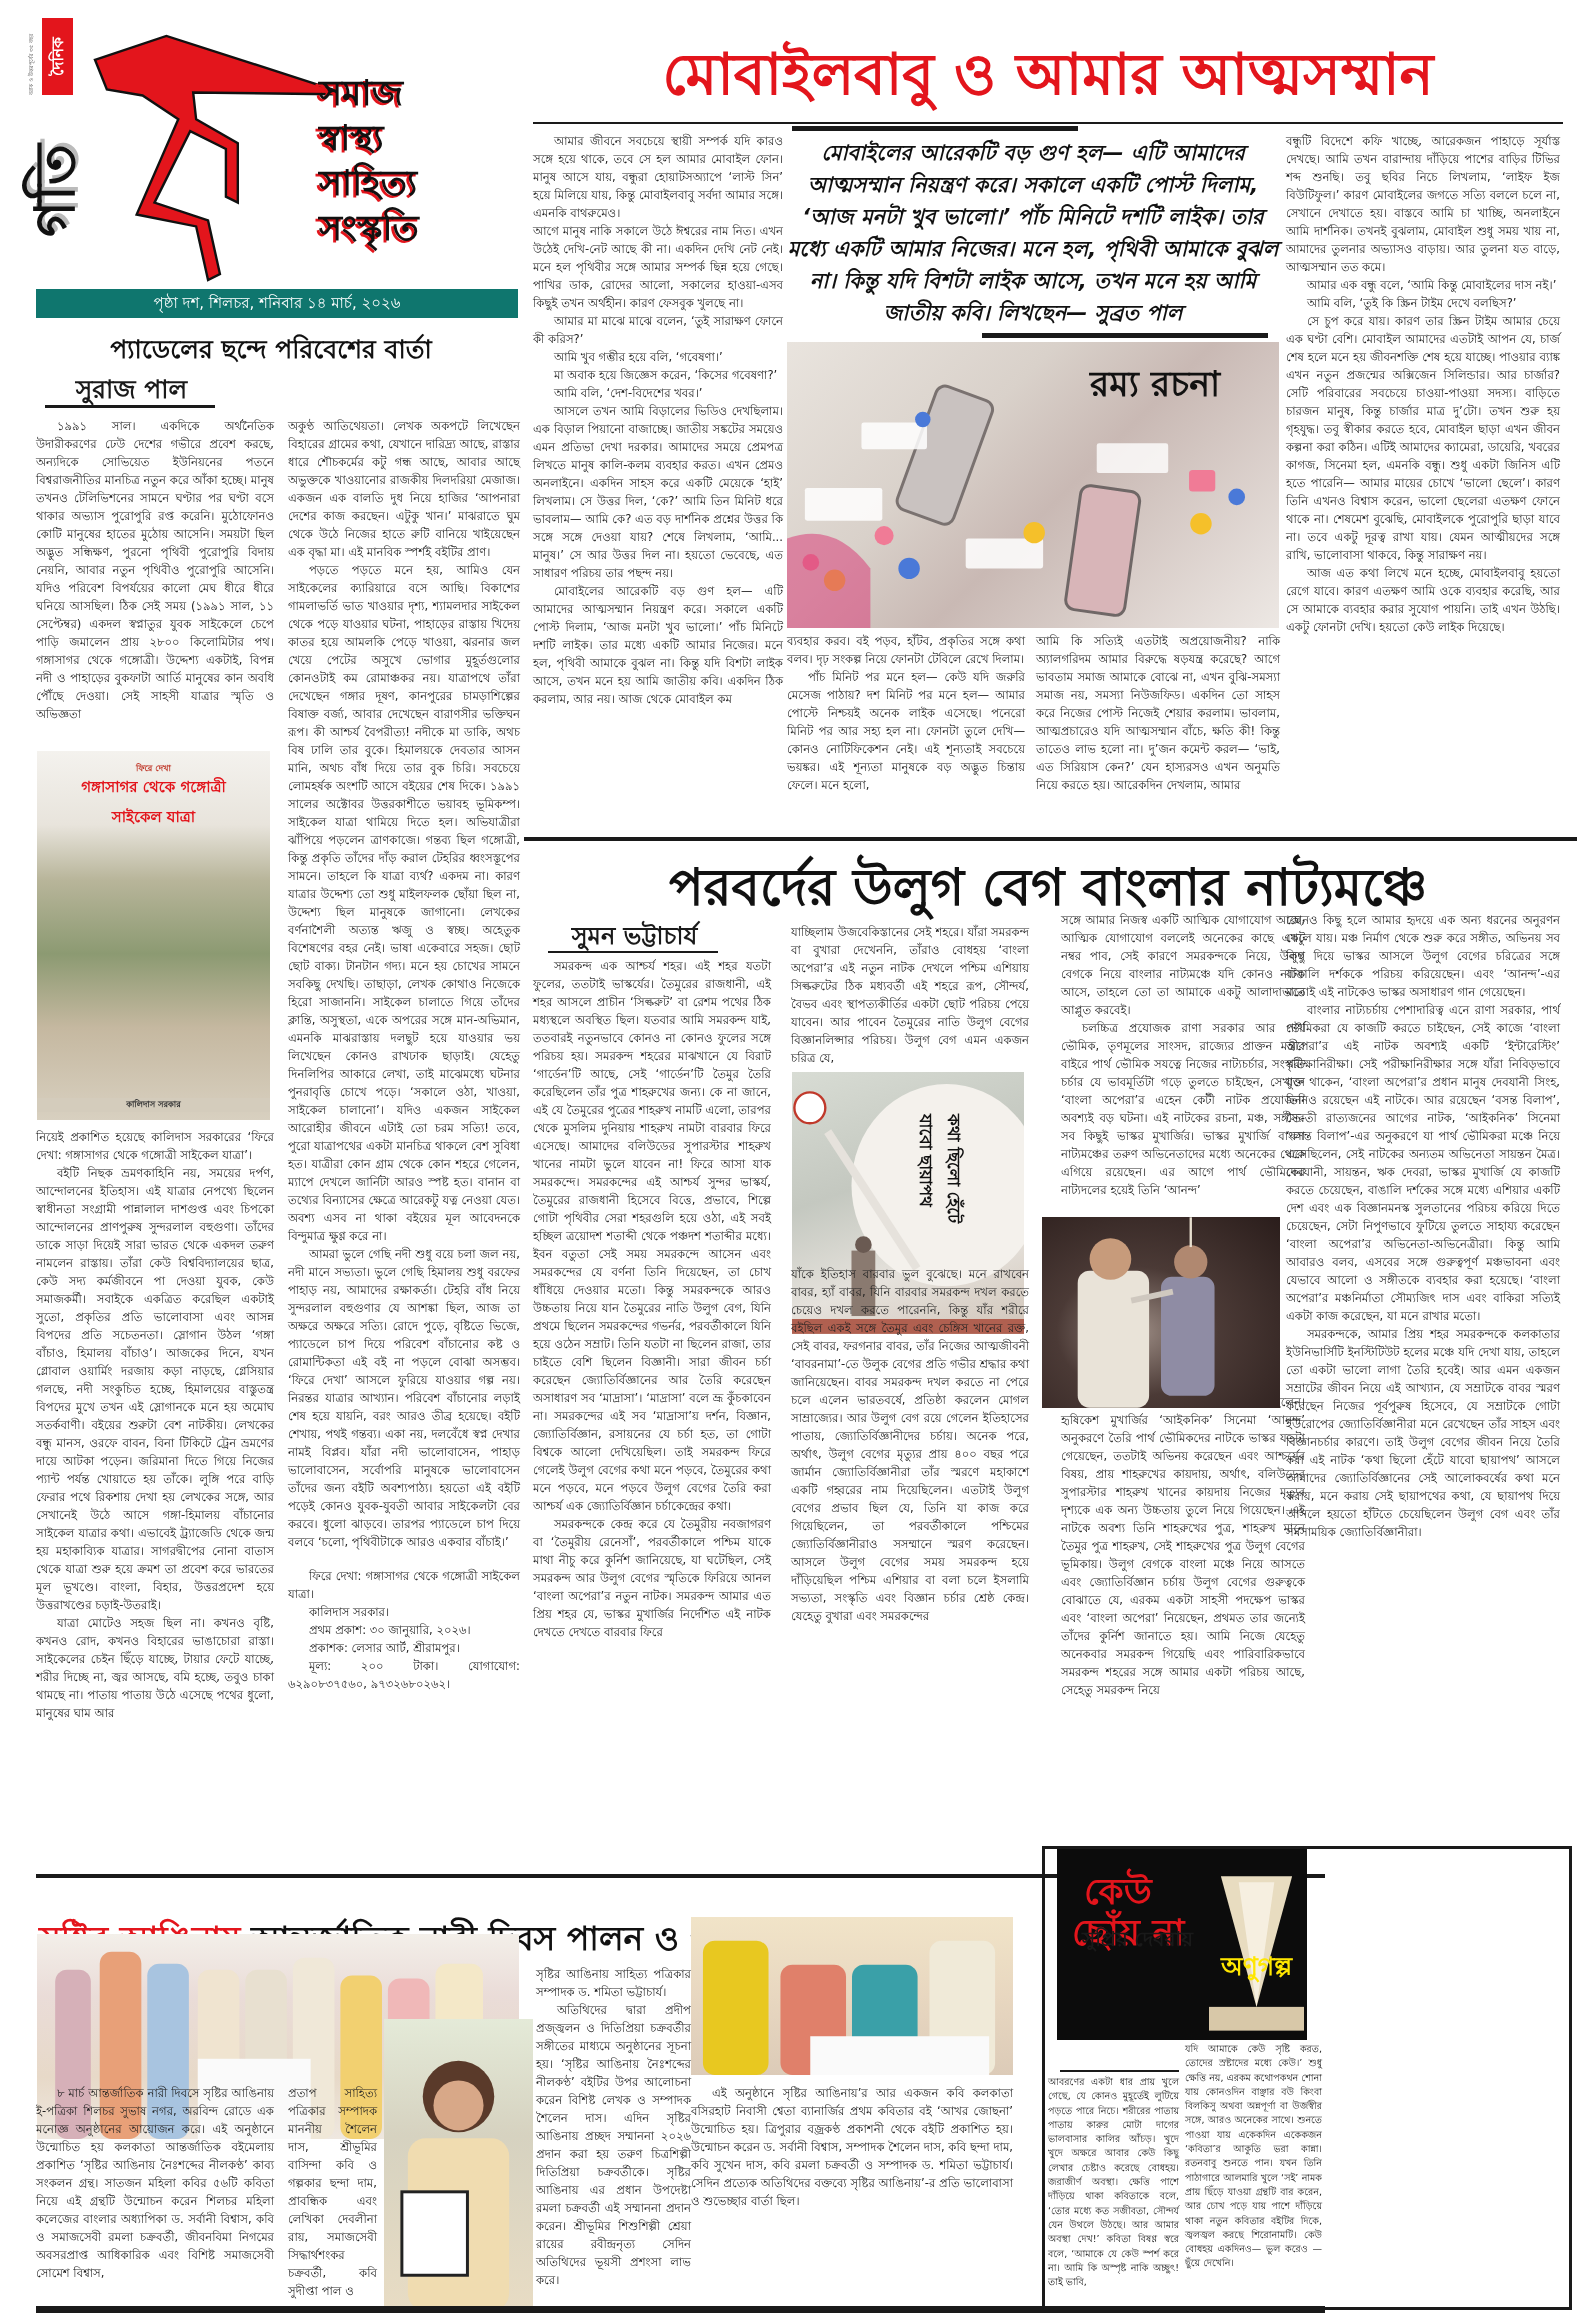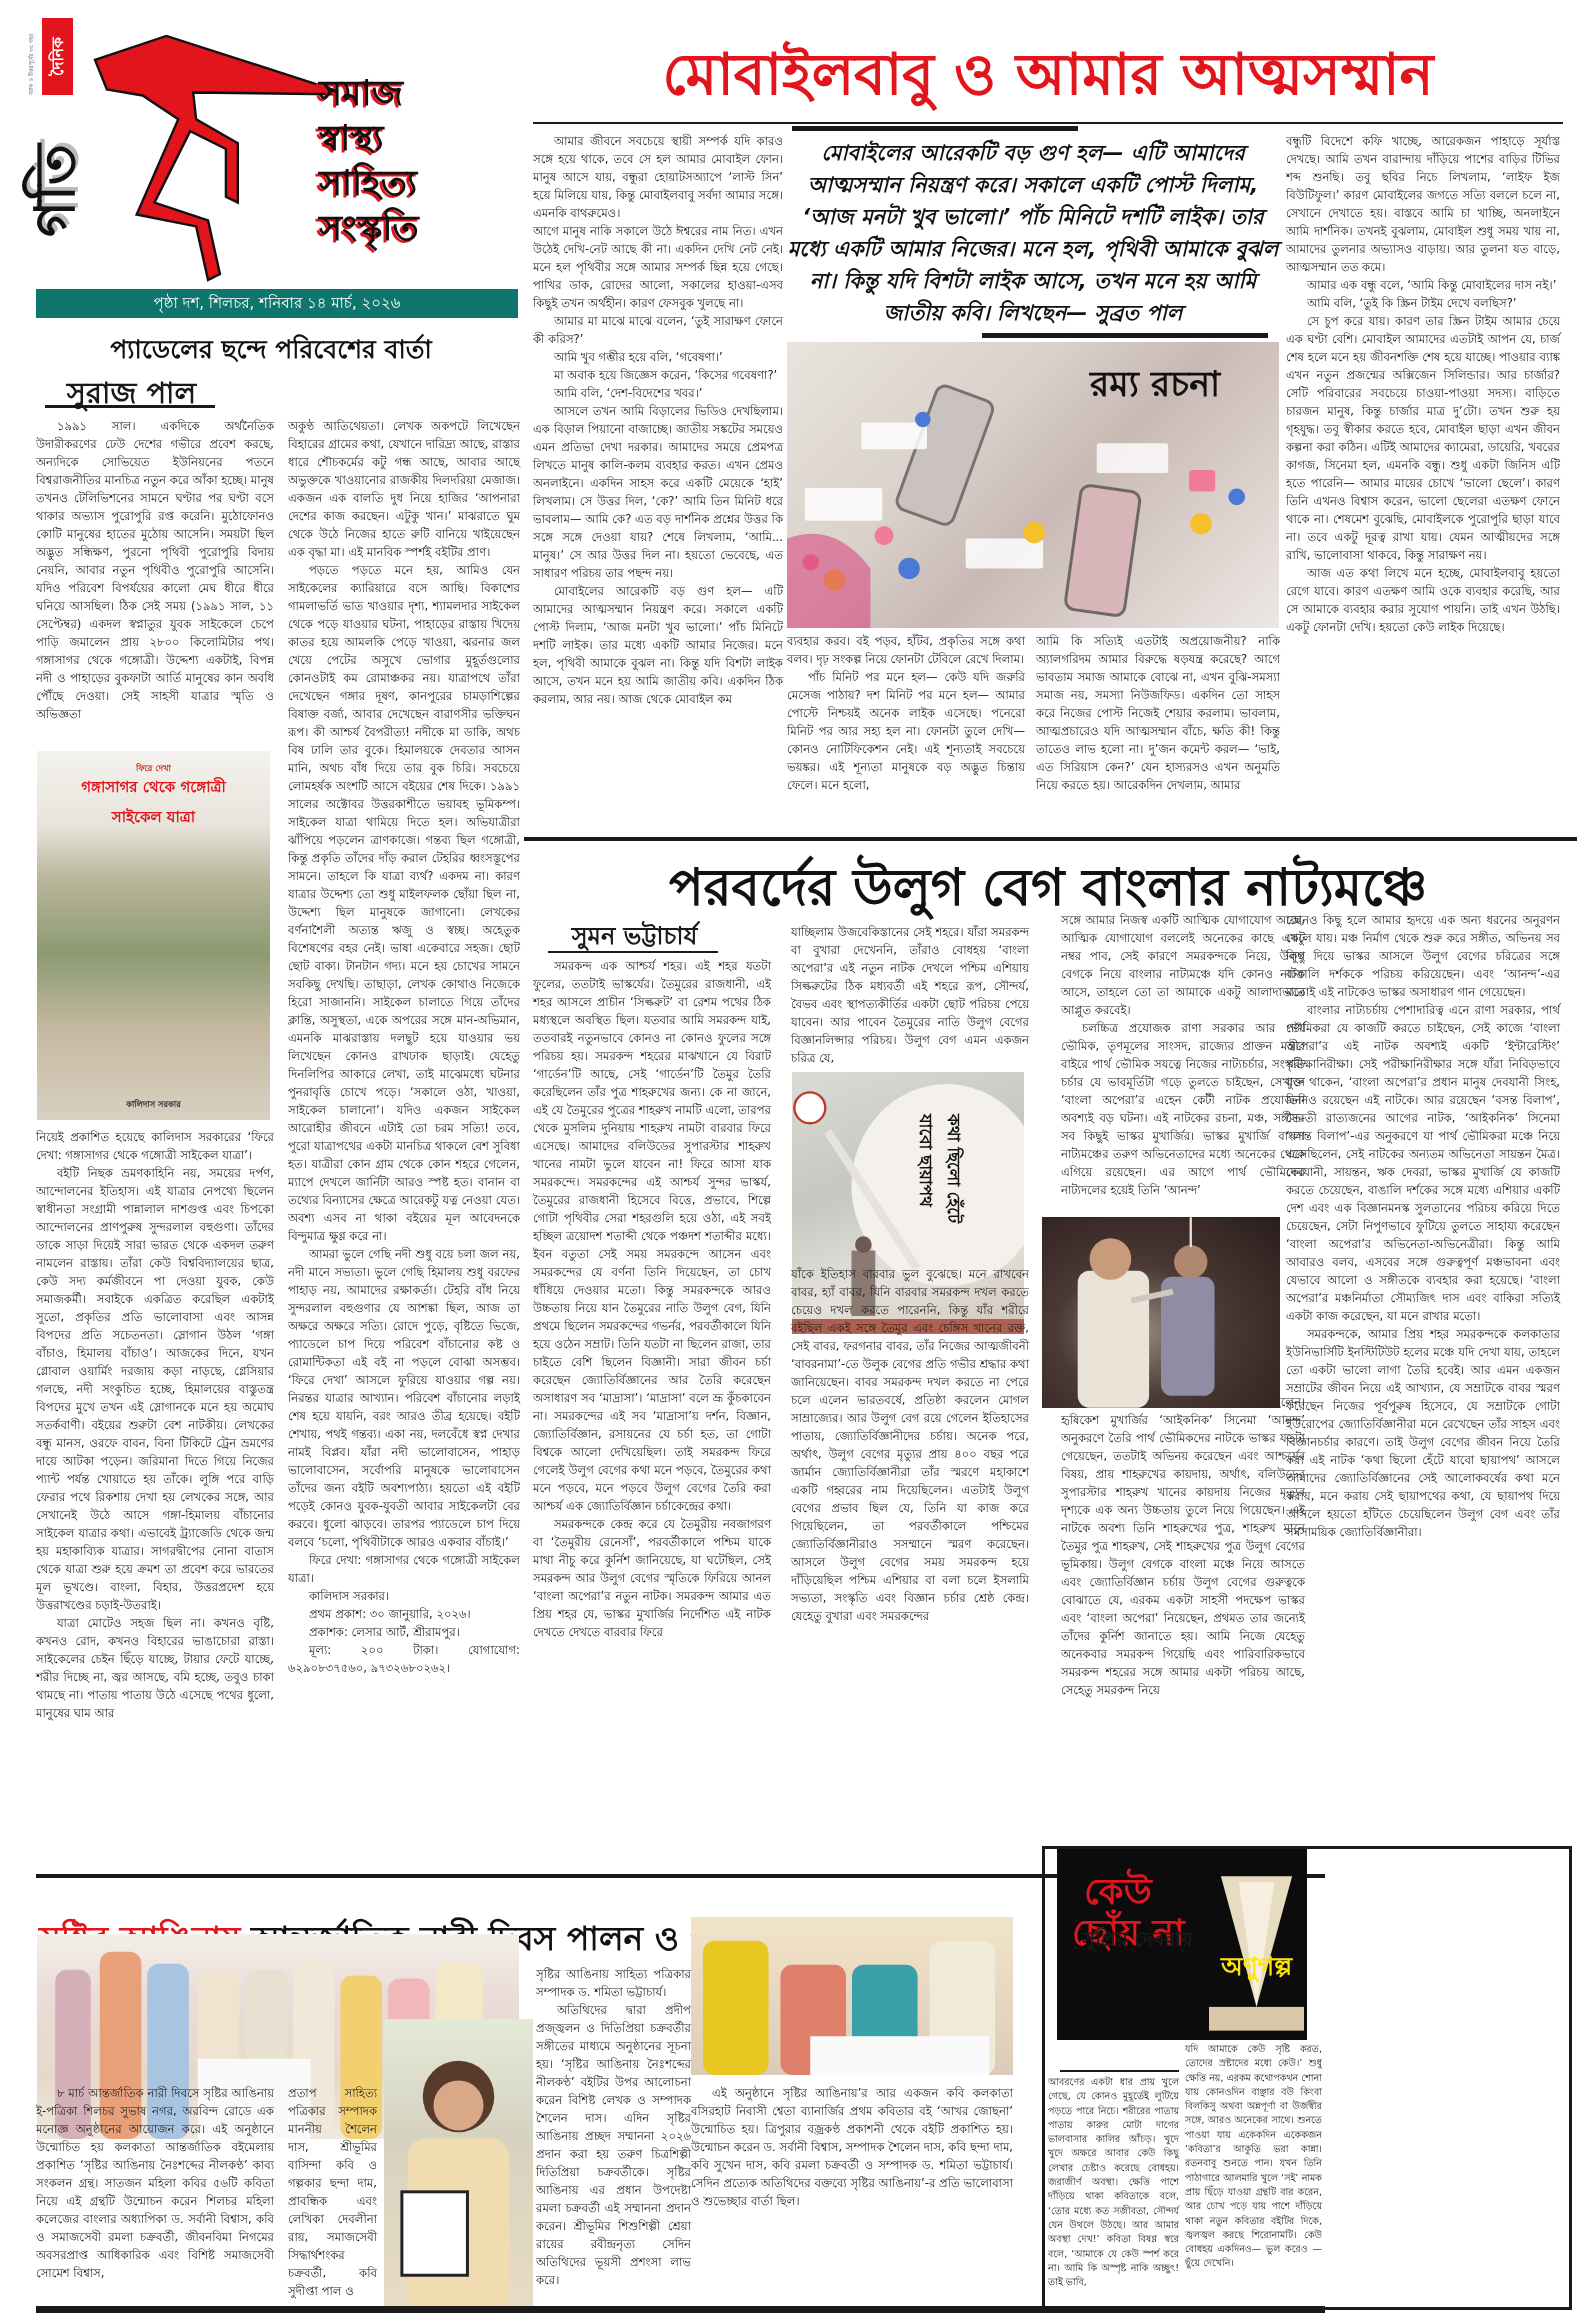--- a/index.html
+++ b/index.html
@@ -27,21 +27,21 @@
   #quote-box { left: 786px; top: 137px; width: 494px; height: 196px; }
   #quote-box .q { font-size: 21px; line-height: 32px; font-weight: bold; font-style: italic; text-align: center; color: #111; }
   #ramya-photo { left: 787px; top: 342px; width: 492px; height: 286px; background: linear-gradient(135deg, #e9e4de 0%, #d9d1ca 35%, #c9b9b4 55%, #ede8e4 100%); }
   #ramya-title { left: 1090px; top: 357px; width: 179px; height: 48px; font-size: 35px; font-weight: bold; color: #111; }
   #m-col2a { left: 787px; top: 632px; width: 238px; height: 202px; }
   #m-col2b { left: 1036px; top: 632px; width: 244px; height: 202px; }
   #m-col3 { left: 1286px; top: 132px; width: 274px; height: 703px; }
 
   
   #cyc-head { left: 18px; top: 329px; width: 506px; height: 42px; font-size: 25px; line-height: 42px; text-align: center; }
-  #cyc-byline { left: 36px; top: 370px; width: 191px; height: 36px; font-size: 29px; font-weight: bold; text-align: center; }
+  #cyc-byline { left: 36px; top: 370px; width: 191px; height: 36px; font-size: 25px; font-weight: bold; text-align: center; }
   #cyc-col1 { left: 36px; top: 417px; width: 238px; height: 333px; }
   #book-cover { left: 37px; top: 751px; width: 233px; height: 369px; background: linear-gradient(180deg,#f4f2ee 0%, #e8e4dc 20%, #b8b59a 35%, #8c9a72 55%, #c5b8a0 75%, #d8d0c0 100%); }
   #book-cover .bt { position:absolute; left:0; width:100%; text-align:center; color:#e3151c; font-weight:bold; }
   #cyc-col1b { left: 36px; top: 1128px; width: 238px; height: 703px; }
   #cyc-col2 { left: 288px; top: 417px; width: 232px; height: 1459px; }
 
   
   #sam-head { left: 524px; top: 846px; width: 1048px; height: 83px; font-size: 51px; line-height: 83px; text-align: center; }
   #sam-byline { left: 545px; top: 917px; width: 179px; height: 36px; font-size: 24px; font-weight: bold; text-align: center; }
   #sam-col1 { left: 533px; top: 957px; width: 238px; height: 869px; }
@@ -163,21 +163,21 @@
 </div>
 <div class="abs txt" id="cyc-col1b">
   <p class="noind">নিয়েই প্রকাশিত হয়েছে কালিদাস সরকারের ‘ফিরে দেখা: গঙ্গাসাগর থেকে গঙ্গোত্রী সাইকেল যাত্রা’।</p>
   <p>বইটি নিছক ভ্রমণকাহিনি নয়, সময়ের দর্পণ, আন্দোলনের ইতিহাস। এই যাত্রার নেপথ্যে ছিলেন স্বাধীনতা সংগ্রামী পান্নালাল দাশগুপ্ত এবং চিপকো আন্দোলনের প্রাণপুরুষ সুন্দরলাল বহুগুণা। তাঁদের ডাকে সাড়া দিয়েই সারা ভারত থেকে একদল তরুণ নামলেন রাস্তায়। তাঁরা কেউ বিশ্ববিদ্যালয়ের ছাত্র, কেউ সদ্য কর্মজীবনে পা দেওয়া যুবক, কেউ সমাজকর্মী। সবাইকে একত্রিত করেছিল একটাই সুতো, প্রকৃতির প্রতি ভালোবাসা এবং আসন্ন বিপদের প্রতি সচেতনতা। স্লোগান উঠল ‘গঙ্গা বাঁচাও, হিমালয় বাঁচাও’। আজকের দিনে, যখন গ্লোবাল ওয়ার্মিং দরজায় কড়া নাড়ছে, গ্লেসিয়ার গলছে, নদী সংকুচিত হচ্ছে, হিমালয়ের বাস্তুতন্ত্র বিপদের মুখে তখন এই স্লোগানকে মনে হয় অমোঘ সতর্কবাণী। বইয়ের শুরুটা বেশ নাটকীয়। লেখকের বন্ধু মানস, ওরফে বাবন, বিনা টিকিটে ট্রেন ভ্রমণের দায়ে আটকা পড়েন। জরিমানা দিতে গিয়ে নিজের প্যান্ট পর্যন্ত খোয়াতে হয় তাঁকে। লুঙ্গি পরে বাড়ি ফেরার পথে রিকশায় দেখা হয় লেখকের সঙ্গে, আর সেখানেই উঠে আসে গঙ্গা-হিমালয় বাঁচানোর সাইকেল যাত্রার কথা। এভাবেই ট্র্যাজেডি থেকে জন্ম হয় মহাকাব্যিক যাত্রার। সাগরদ্বীপের নোনা বাতাস থেকে যাত্রা শুরু হয়ে ক্রমশ তা প্রবেশ করে ভারতের মূল ভূখণ্ডে। বাংলা, বিহার, উত্তরপ্রদেশ হয়ে উত্তরাখণ্ডের চড়াই-উতরাই।</p>
   <p>যাত্রা মোটেও সহজ ছিল না। কখনও বৃষ্টি, কখনও রোদ, কখনও বিহারের ভাঙাচোরা রাস্তা। সাইকেলের চেইন ছিঁড়ে যাচ্ছে, টায়ার ফেটে যাচ্ছে, শরীর দিচ্ছে না, জ্বর আসছে, বমি হচ্ছে, তবুও চাকা থামছে না। পাতায় পাতায় উঠে এসেছে পথের ধুলো, মানুষের ঘাম আর</p>
 </div>
 <div class="abs txt" id="cyc-col2">
   <p class="noind">অকুণ্ঠ আতিথেয়তা। লেখক অকপটে লিখেছেন বিহারের গ্রামের কথা, যেখানে দারিদ্র্য আছে, রাস্তার ধারে শৌচকর্মের কটু গন্ধ আছে, আবার আছে অভুক্তকে খাওয়ানোর রাজকীয় দিলদরিয়া মেজাজ। একজন এক বালতি দুধ নিয়ে হাজির ‘আপনারা দেশের কাজ করছেন। এটুকু খান।’ মাঝরাতে ঘুম থেকে উঠে নিজের হাতে রুটি বানিয়ে খাইয়েছেন এক বৃদ্ধা মা। এই মানবিক স্পর্শই বইটির প্রাণ।</p>
   <p>পড়তে পড়তে মনে হয়, আমিও যেন সাইকেলের ক্যারিয়ারে বসে আছি। বিকাশের গামলাভর্তি ভাত খাওয়ার দৃশ্য, শ্যামলদার সাইকেল থেকে পড়ে যাওয়ার ঘটনা, পাহাড়ের রাস্তায় খিদেয় কাতর হয়ে আমলকি পেড়ে খাওয়া, ঝরনার জল খেয়ে পেটের অসুখে ভোগার মুহূর্তগুলোর কোনওটাই কম রোমাঞ্চকর নয়। যাত্রাপথে তাঁরা দেখেছেন গঙ্গার দূষণ, কানপুরের চামড়াশিল্পের বিষাক্ত বর্জ্য, আবার দেখেছেন বারাণসীর ভক্তিঘন রূপ। কী আশ্চর্য বৈপরীত্য! নদীকে মা ডাকি, অথচ বিষ ঢালি তার বুকে। হিমালয়কে দেবতার আসন মানি, অথচ বাঁধ দিয়ে তার বুক চিরি। সবচেয়ে লোমহর্ষক অংশটি আসে বইয়ের শেষ দিকে। ১৯৯১ সালের অক্টোবর উত্তরকাশীতে ভয়াবহ ভূমিকম্প। সাইকেল যাত্রা থামিয়ে দিতে হল। অভিযাত্রীরা ঝাঁপিয়ে পড়লেন ত্রাণকাজে। গন্তব্য ছিল গঙ্গোত্রী, কিন্তু প্রকৃতি তাঁদের দাঁড় করাল টেহরির ধ্বংসস্তূপের সামনে। তাহলে কি যাত্রা ব্যর্থ? একদম না। কারণ যাত্রার উদ্দেশ্য তো শুধু মাইলফলক ছোঁয়া ছিল না, উদ্দেশ্য ছিল মানুষকে জাগানো। লেখকের বর্ণনাশৈলী অত্যন্ত ঋজু ও স্বচ্ছ। অহেতুক বিশেষণের বহর নেই। ভাষা একেবারে সহজ। ছোট ছোট বাক্য। টানটান গদ্য। মনে হয় চোখের সামনে সবকিছু দেখছি। তাছাড়া, লেখক কোথাও নিজেকে হিরো সাজাননি। সাইকেল চালাতে গিয়ে তাঁদের ক্লান্তি, অসুস্থতা, একে অপরের সঙ্গে মান-অভিমান, এমনকি মাঝরাস্তায় দলছুট হয়ে যাওয়ার ভয় লিখেছেন কোনও রাখঢাক ছাড়াই। যেহেতু দিনলিপির আকারে লেখা, তাই মাঝেমধ্যে ঘটনার পুনরাবৃত্তি চোখে পড়ে। ‘সকালে ওঠা, খাওয়া, সাইকেল চালানো’। যদিও একজন সাইকেল আরোহীর জীবনে এটাই তো চরম সত্যি! তবে, পুরো যাত্রাপথের একটা মানচিত্র থাকলে বেশ সুবিধা হত। যাত্রীরা কোন গ্রাম থেকে কোন শহরে গেলেন, ম্যাপে দেখলে জার্নিটা আরও স্পষ্ট হত। বানান বা তথ্যের বিন্যাসের ক্ষেত্রে আরেকটু যত্ন নেওয়া যেত। অবশ্য এসব না থাকা বইয়ের মূল আবেদনকে বিন্দুমাত্র ক্ষুণ্ণ করে না।</p>
   <p>আমরা ভুলে গেছি নদী শুধু বয়ে চলা জল নয়, নদী মানে সভ্যতা। ভুলে গেছি হিমালয় শুধু বরফের পাহাড় নয়, আমাদের রক্ষাকর্তা। টেহরি বাঁধ নিয়ে সুন্দরলাল বহুগুণার যে আশঙ্কা ছিল, আজ তা অক্ষরে অক্ষরে সত্যি। রোদে পুড়ে, বৃষ্টিতে ভিজে, প্যাডেলে চাপ দিয়ে পরিবেশ বাঁচানোর কষ্ট ও রোমান্টিকতা এই বই না পড়লে বোঝা অসম্ভব। ‘ফিরে দেখা’ আসলে ফুরিয়ে যাওয়ার গল্প নয়। নিরন্তর যাত্রার আখ্যান। পরিবেশ বাঁচানোর লড়াই শেষ হয়ে যায়নি, বরং আরও তীব্র হয়েছে। বইটি শেখায়, পথই গন্তব্য। একা নয়, দলবেঁধে স্বপ্ন দেখার নামই বিপ্লব। যাঁরা নদী ভালোবাসেন, পাহাড় ভালোবাসেন, সর্বোপরি মানুষকে ভালোবাসেন তাঁদের জন্য বইটি অবশ্যপাঠ্য। হয়তো এই বইটি পড়েই কোনও যুবক-যুবতী আবার সাইকেলটা বের করবে। ধুলো ঝাড়বে। তারপর প্যাডেলে চাপ দিয়ে বলবে ‘চলো, পৃথিবীটাকে আরও একবার বাঁচাই।’</p>
-  <div style="margin-top:0;">
+  <div style="margin-top:16px;">
     <p>ফিরে দেখা: গঙ্গাসাগর থেকে গঙ্গোত্রী সাইকেল যাত্রা।</p>
     <p>কালিদাস সরকার।</p>
     <p>প্রথম প্রকাশ: ৩০ জানুয়ারি, ২০২৬।</p>
     <p>প্রকাশক: লেসার আর্ট, শ্রীরামপুর।</p>
     <p>মূল্য: ২০০ টাকা। যোগাযোগ: ৬২৯০৮৩৭৫৬০, ৯৭৩২৬৮০২৬২।</p>
   </div>
 </div>
 
 <div class="abs head-black" id="sam-head">পরবর্দের উলুগ বেগ বাংলার নাট্যমঞ্চে</div>
 <div class="abs" id="sam-byline">সুমন ভট্টাচার্য</div>

